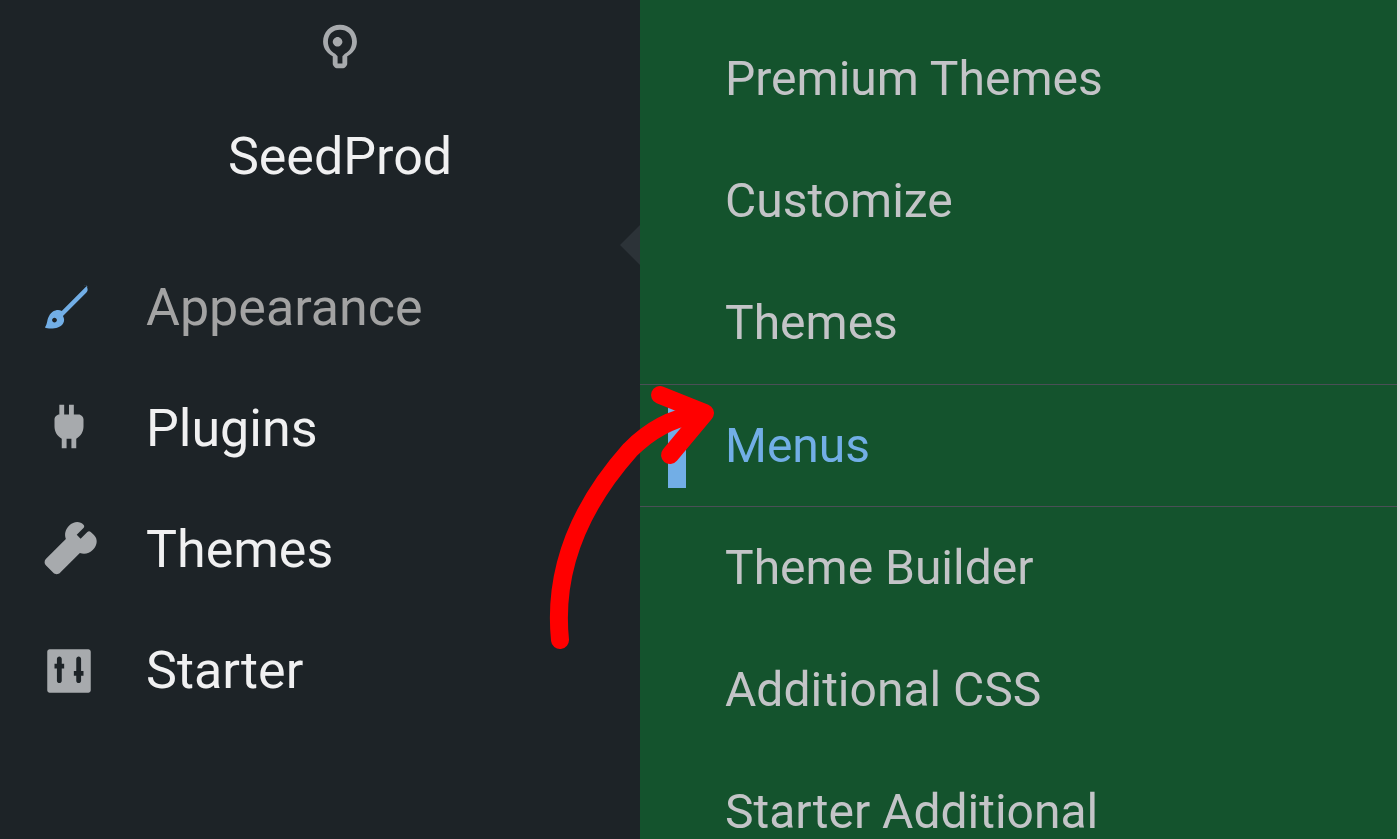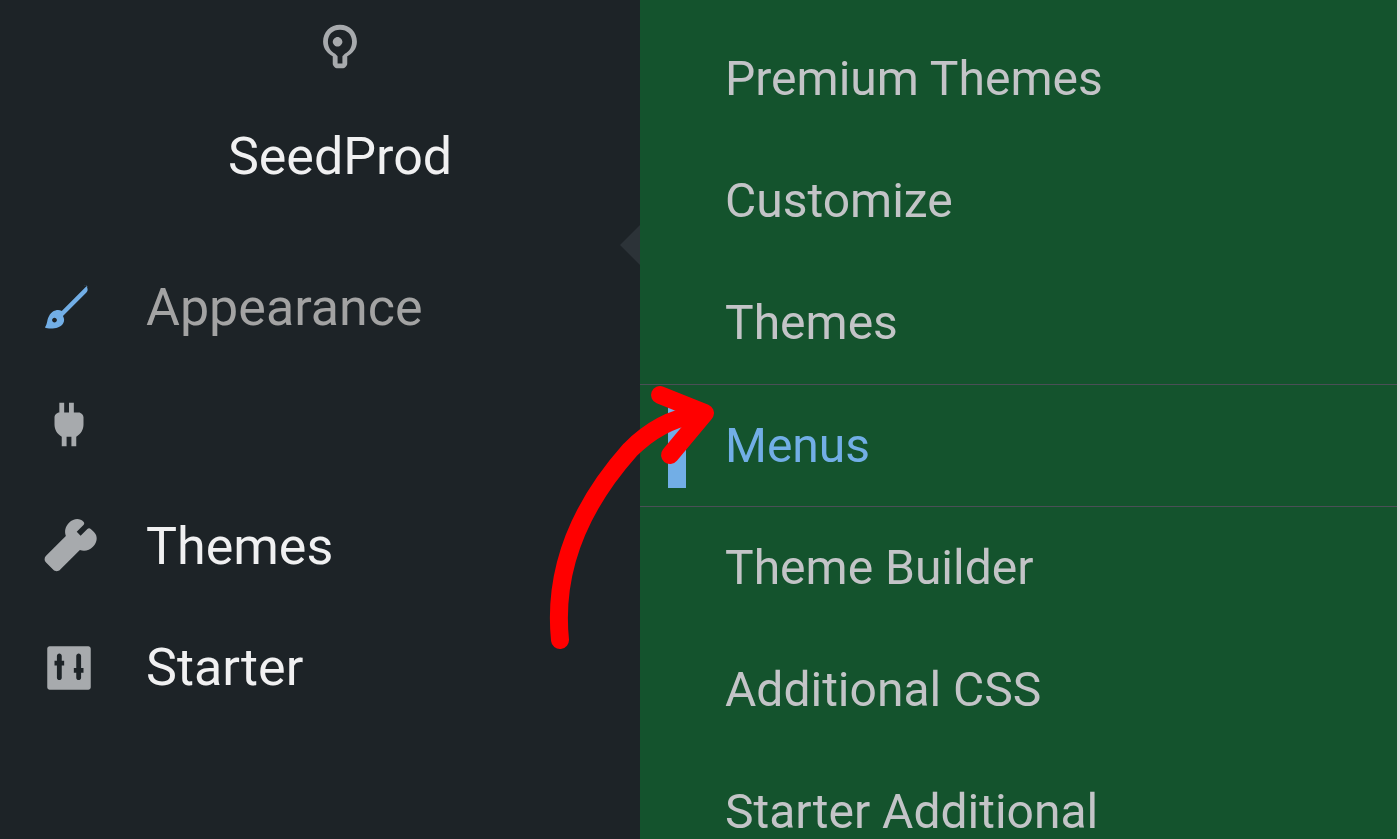--- a/index.html
+++ b/index.html
@@ -145,20 +145,21 @@
     </span>
     <span class="sidebar-label">Appearance</span>
   </div>
 
   <div class="sidebar-item">
     <span class="icon-wrapper">
       <svg viewBox="0 0 24 24" fill="#a7aaad">
         <path d="M16 2v4h-2V2h-2v4h-2V2H8v4c-1 0-2 1-2 2v3c0 2 1 4 3 5v4h2v-4h2v4h2v-4c2-1 3-3 3-5V8c0-1-1-2-2-2V2h-2z"></path>
       </svg>
     </span>
+    <span class="sidebar-label">Plugins</span>
   </div>
 
 
   <div class="sidebar-item">
     <span class="icon-wrapper">
       <svg viewBox="0 0 24 24" fill="#a7aaad">
         <path d="M21 4.5c-.4-.4-1-.4-1.4 0l-2.8 2.8-1.6-1.6 2.8-2.8c.4-.4.4-1 0-1.4C16.5 0 14 0 12 2c-1.5 1.5-2 3.5-1.3 5.4L2.5 15.6c-.8.8-.8 2 0 2.8l3 3c.8.8 2 .8 2.8 0l8.2-8.2c1.9.7 3.9.2 5.4-1.3 2-2 2-4.5.5-6-.1-.1-.3-.3-.4-.4z"></path>
       </svg>
     </span>
     <span class="sidebar-label">Themes</span>

